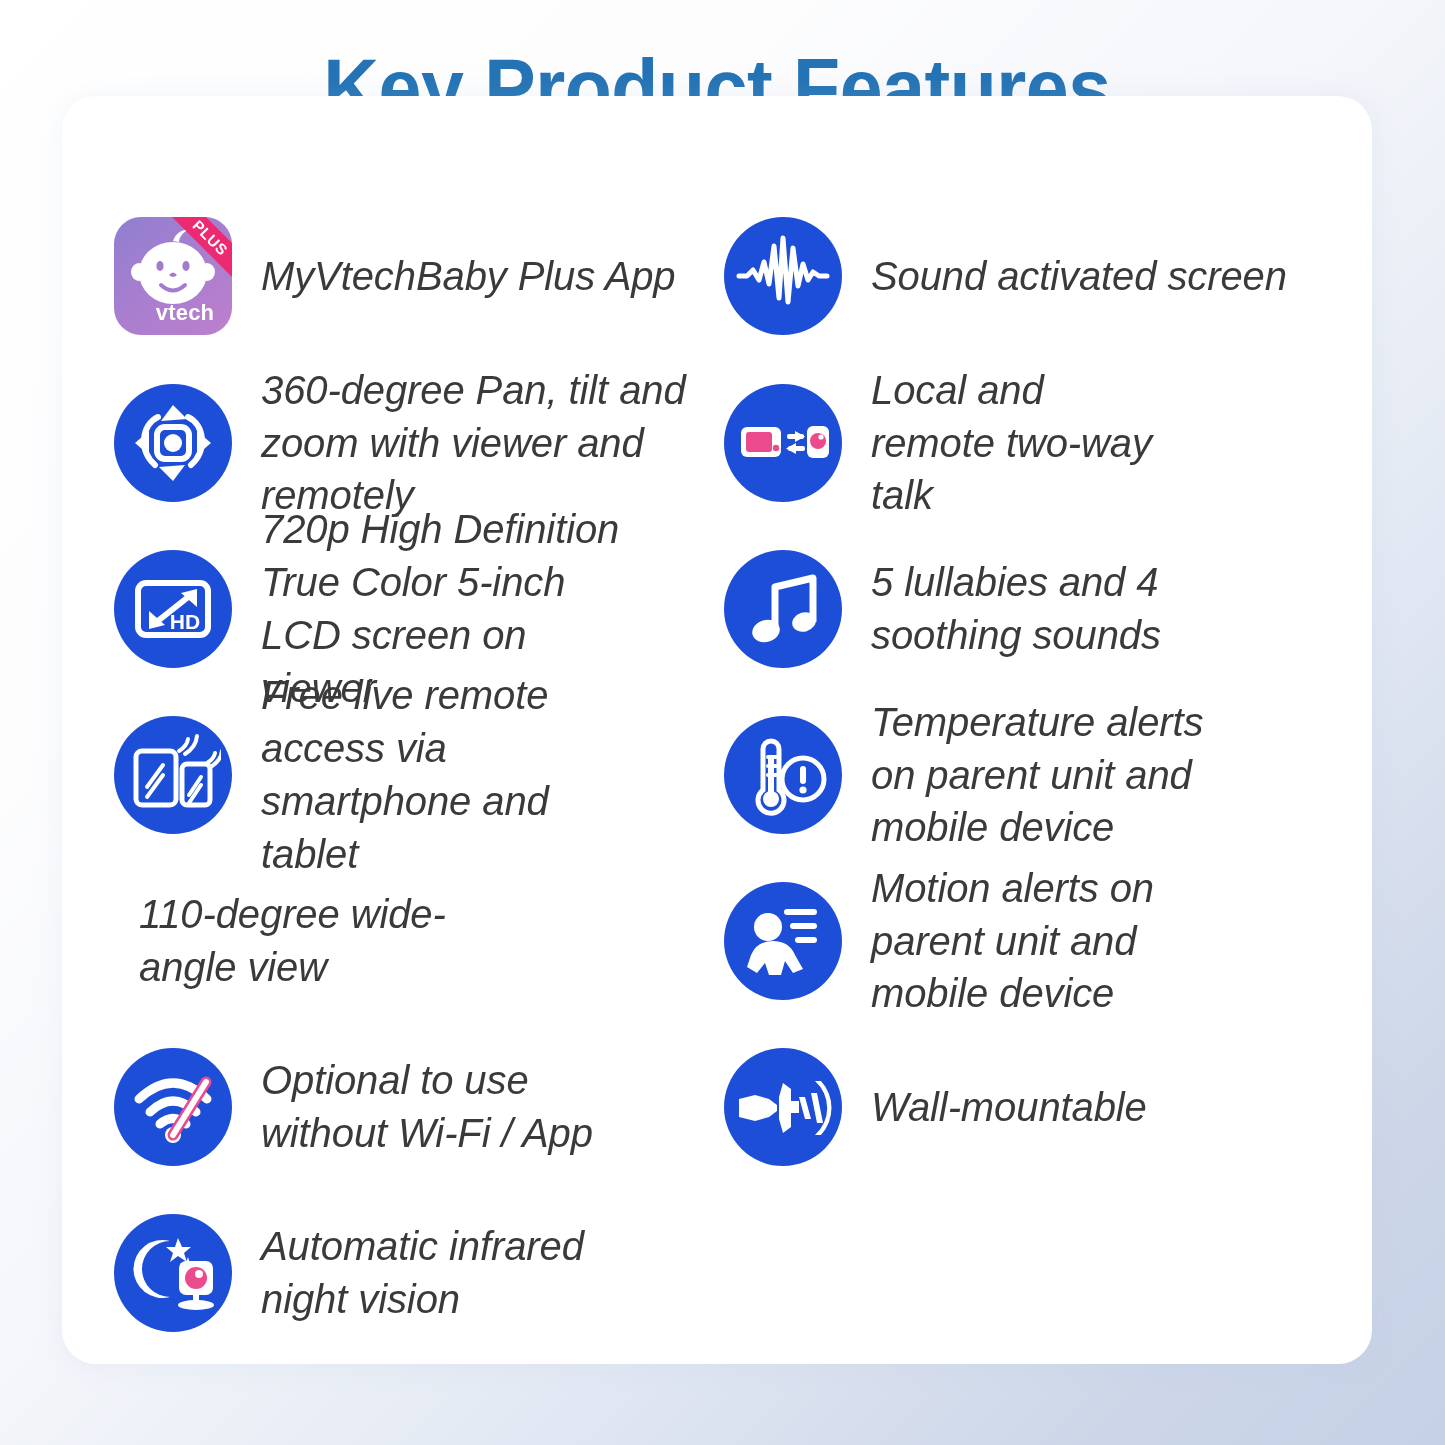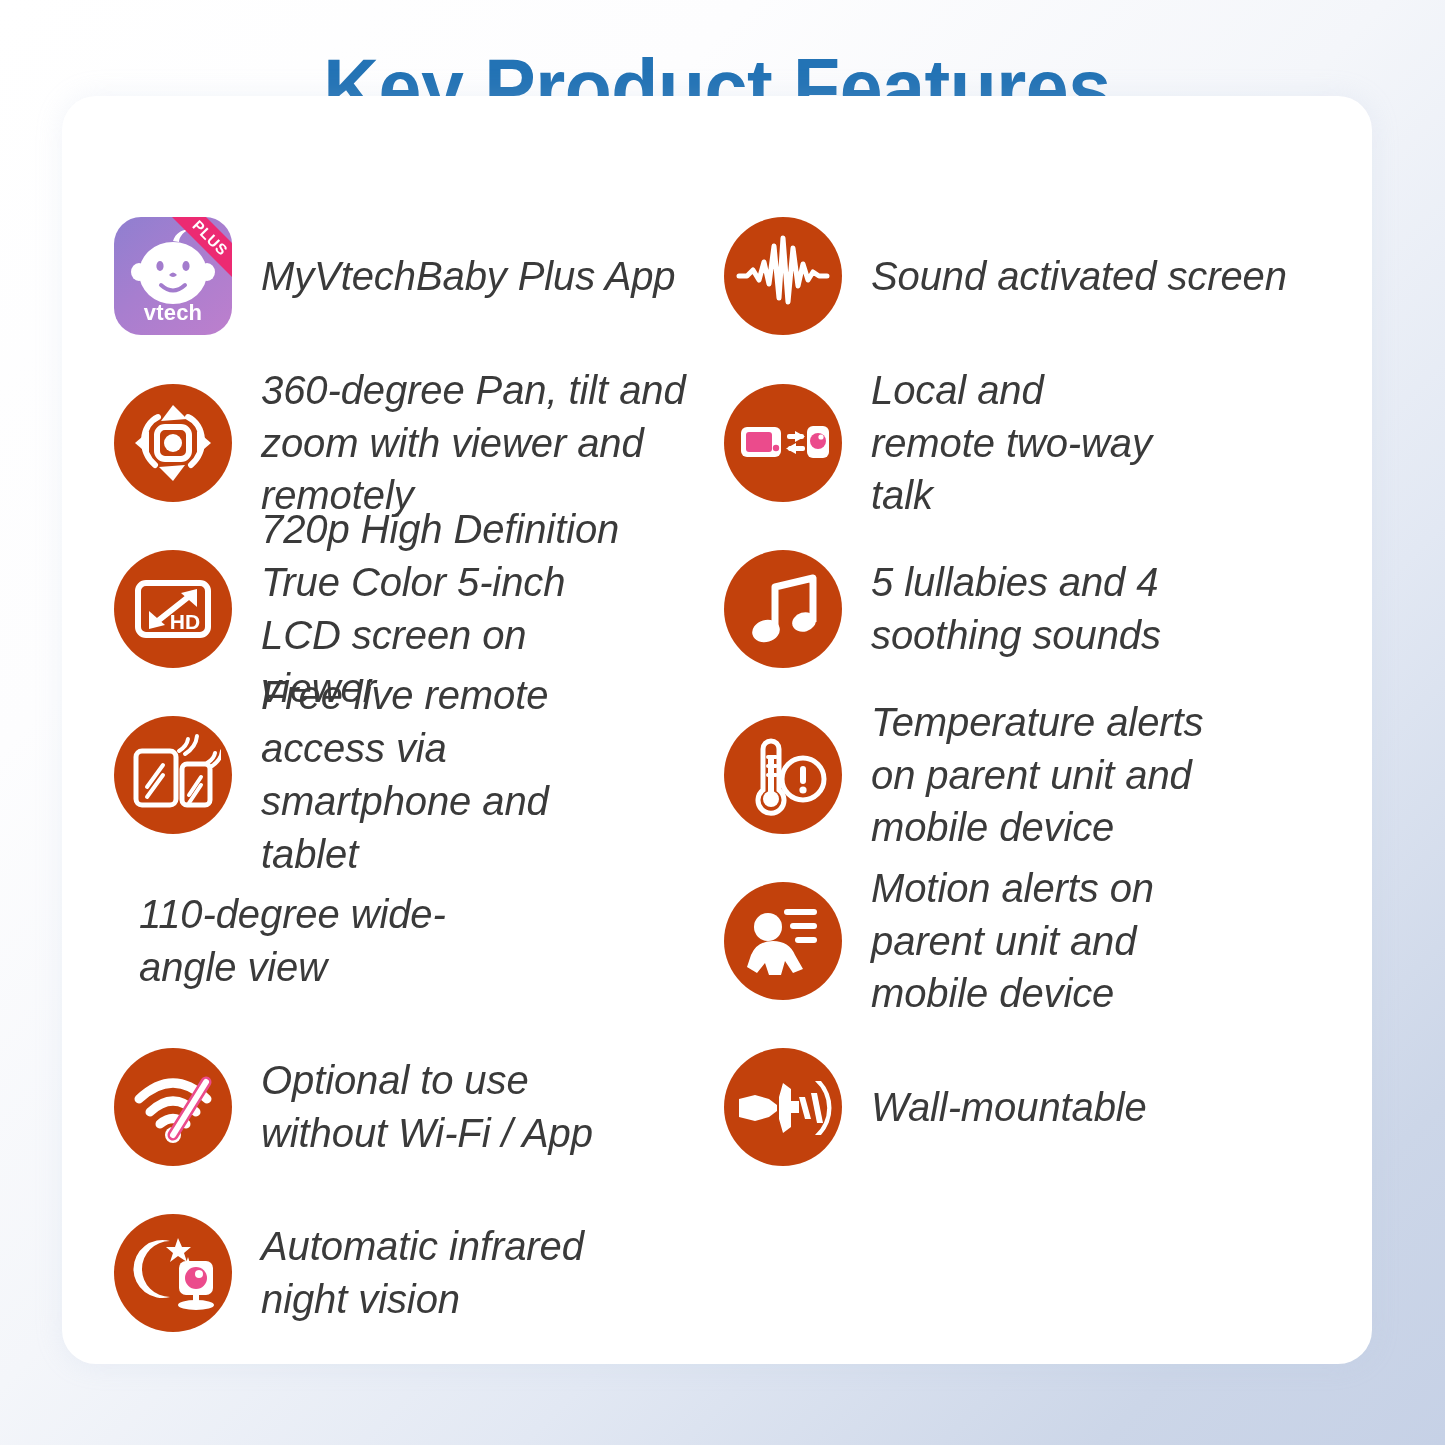--- a/index.html
+++ b/index.html
@@ -79,21 +79,21 @@
     position: relative;
     display: flex;
     align-items: center;
     justify-content: center;
   }
 
   .icon-circle {
     width: 118px;
     height: 118px;
     border-radius: 50%;
-    background: #c2410c;
+    background: #1d4ed8;
     display: flex;
     align-items: center;
     justify-content: center;
     overflow: hidden;
   }
   .icon-circle svg { display: block; }
 
   .feature-label {
     font-size: 40px;
     line-height: 1.32;
@@ -122,21 +122,21 @@
     color: #ffffff;
     font-size: 15px;
     font-weight: bold;
     letter-spacing: 0.6px;
     padding: 3px 0 4px;
     transform: rotate(45deg);
   }
   .app-icon .baby { position: absolute; left: 0; top: 0; }
   .app-icon .vtech-word {
     position: absolute;
-    left: 0;
+    left: 12px;
     bottom: 9px;
     width: 100%;
     text-align: center;
     color: #ffffff;
     font-size: 22px;
     font-weight: bold;
     letter-spacing: 0.2px;
   }
 </style>
 </head>

